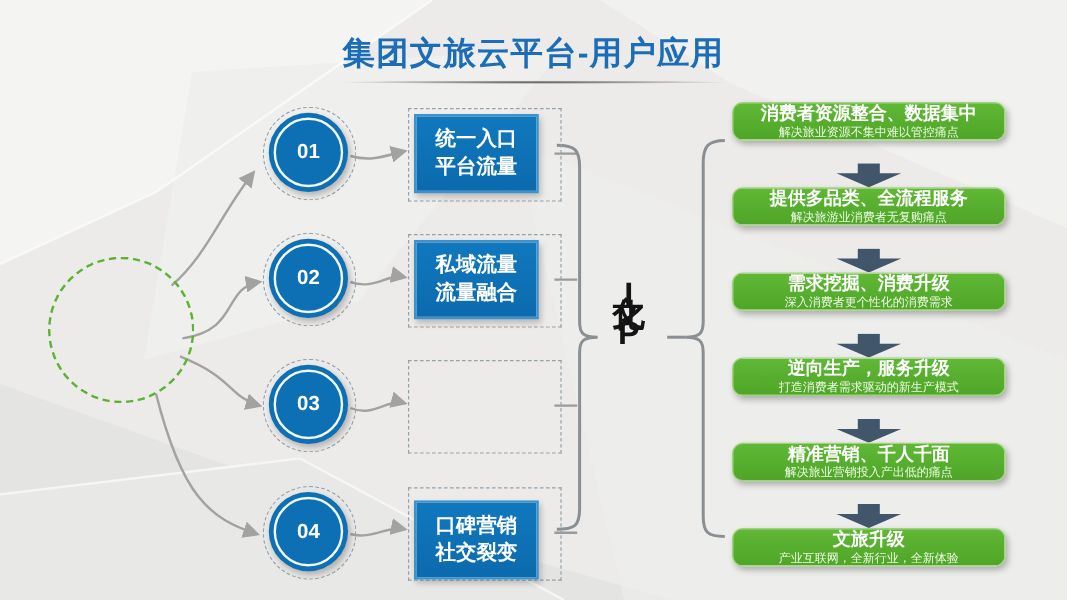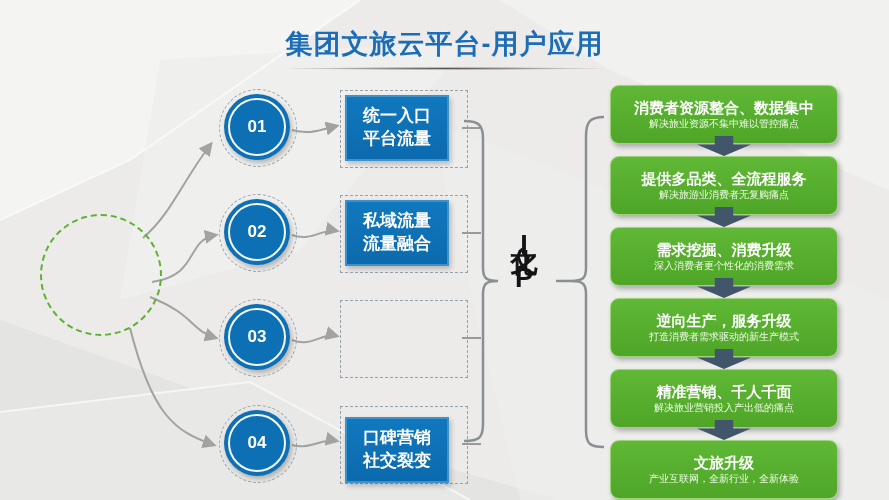--- a/index.html
+++ b/index.html
@@ -68,21 +68,21 @@
   
   .center-label{
     position:absolute;left:506px;top:224px;height:130px;
     writing-mode:vertical-rl;text-orientation:upright;
     font-size:27px;font-weight:900;color:#141414;letter-spacing:3px;
     font-family:"Liberation Sans","DejaVu Sans",sans-serif;
   }
 
   
   .outcome{
-    position:absolute;left:610px;width:228px;height:59px;border-radius:9px;
+    position:absolute;left:610px;width:228px;height:32px;border-radius:9px;
     background:linear-gradient(180deg,#60b836,#4ea527);
     border:1px solid #9ed37c;box-sizing:border-box;
     display:flex;flex-direction:column;align-items:center;justify-content:center;
     color:#fff;text-align:center;
     box-shadow:2px 3px 5px rgba(0,0,0,.28);
   }
   .outcome .o-title{font-size:15px;font-weight:bold;line-height:1.2;}
   .outcome .o-sub{font-size:10px;color:#eefae4;margin-top:1px;line-height:1.2;}
   .down-arrow{
     position:absolute;left:697px;width:54px;height:20px;background:#41566b;

